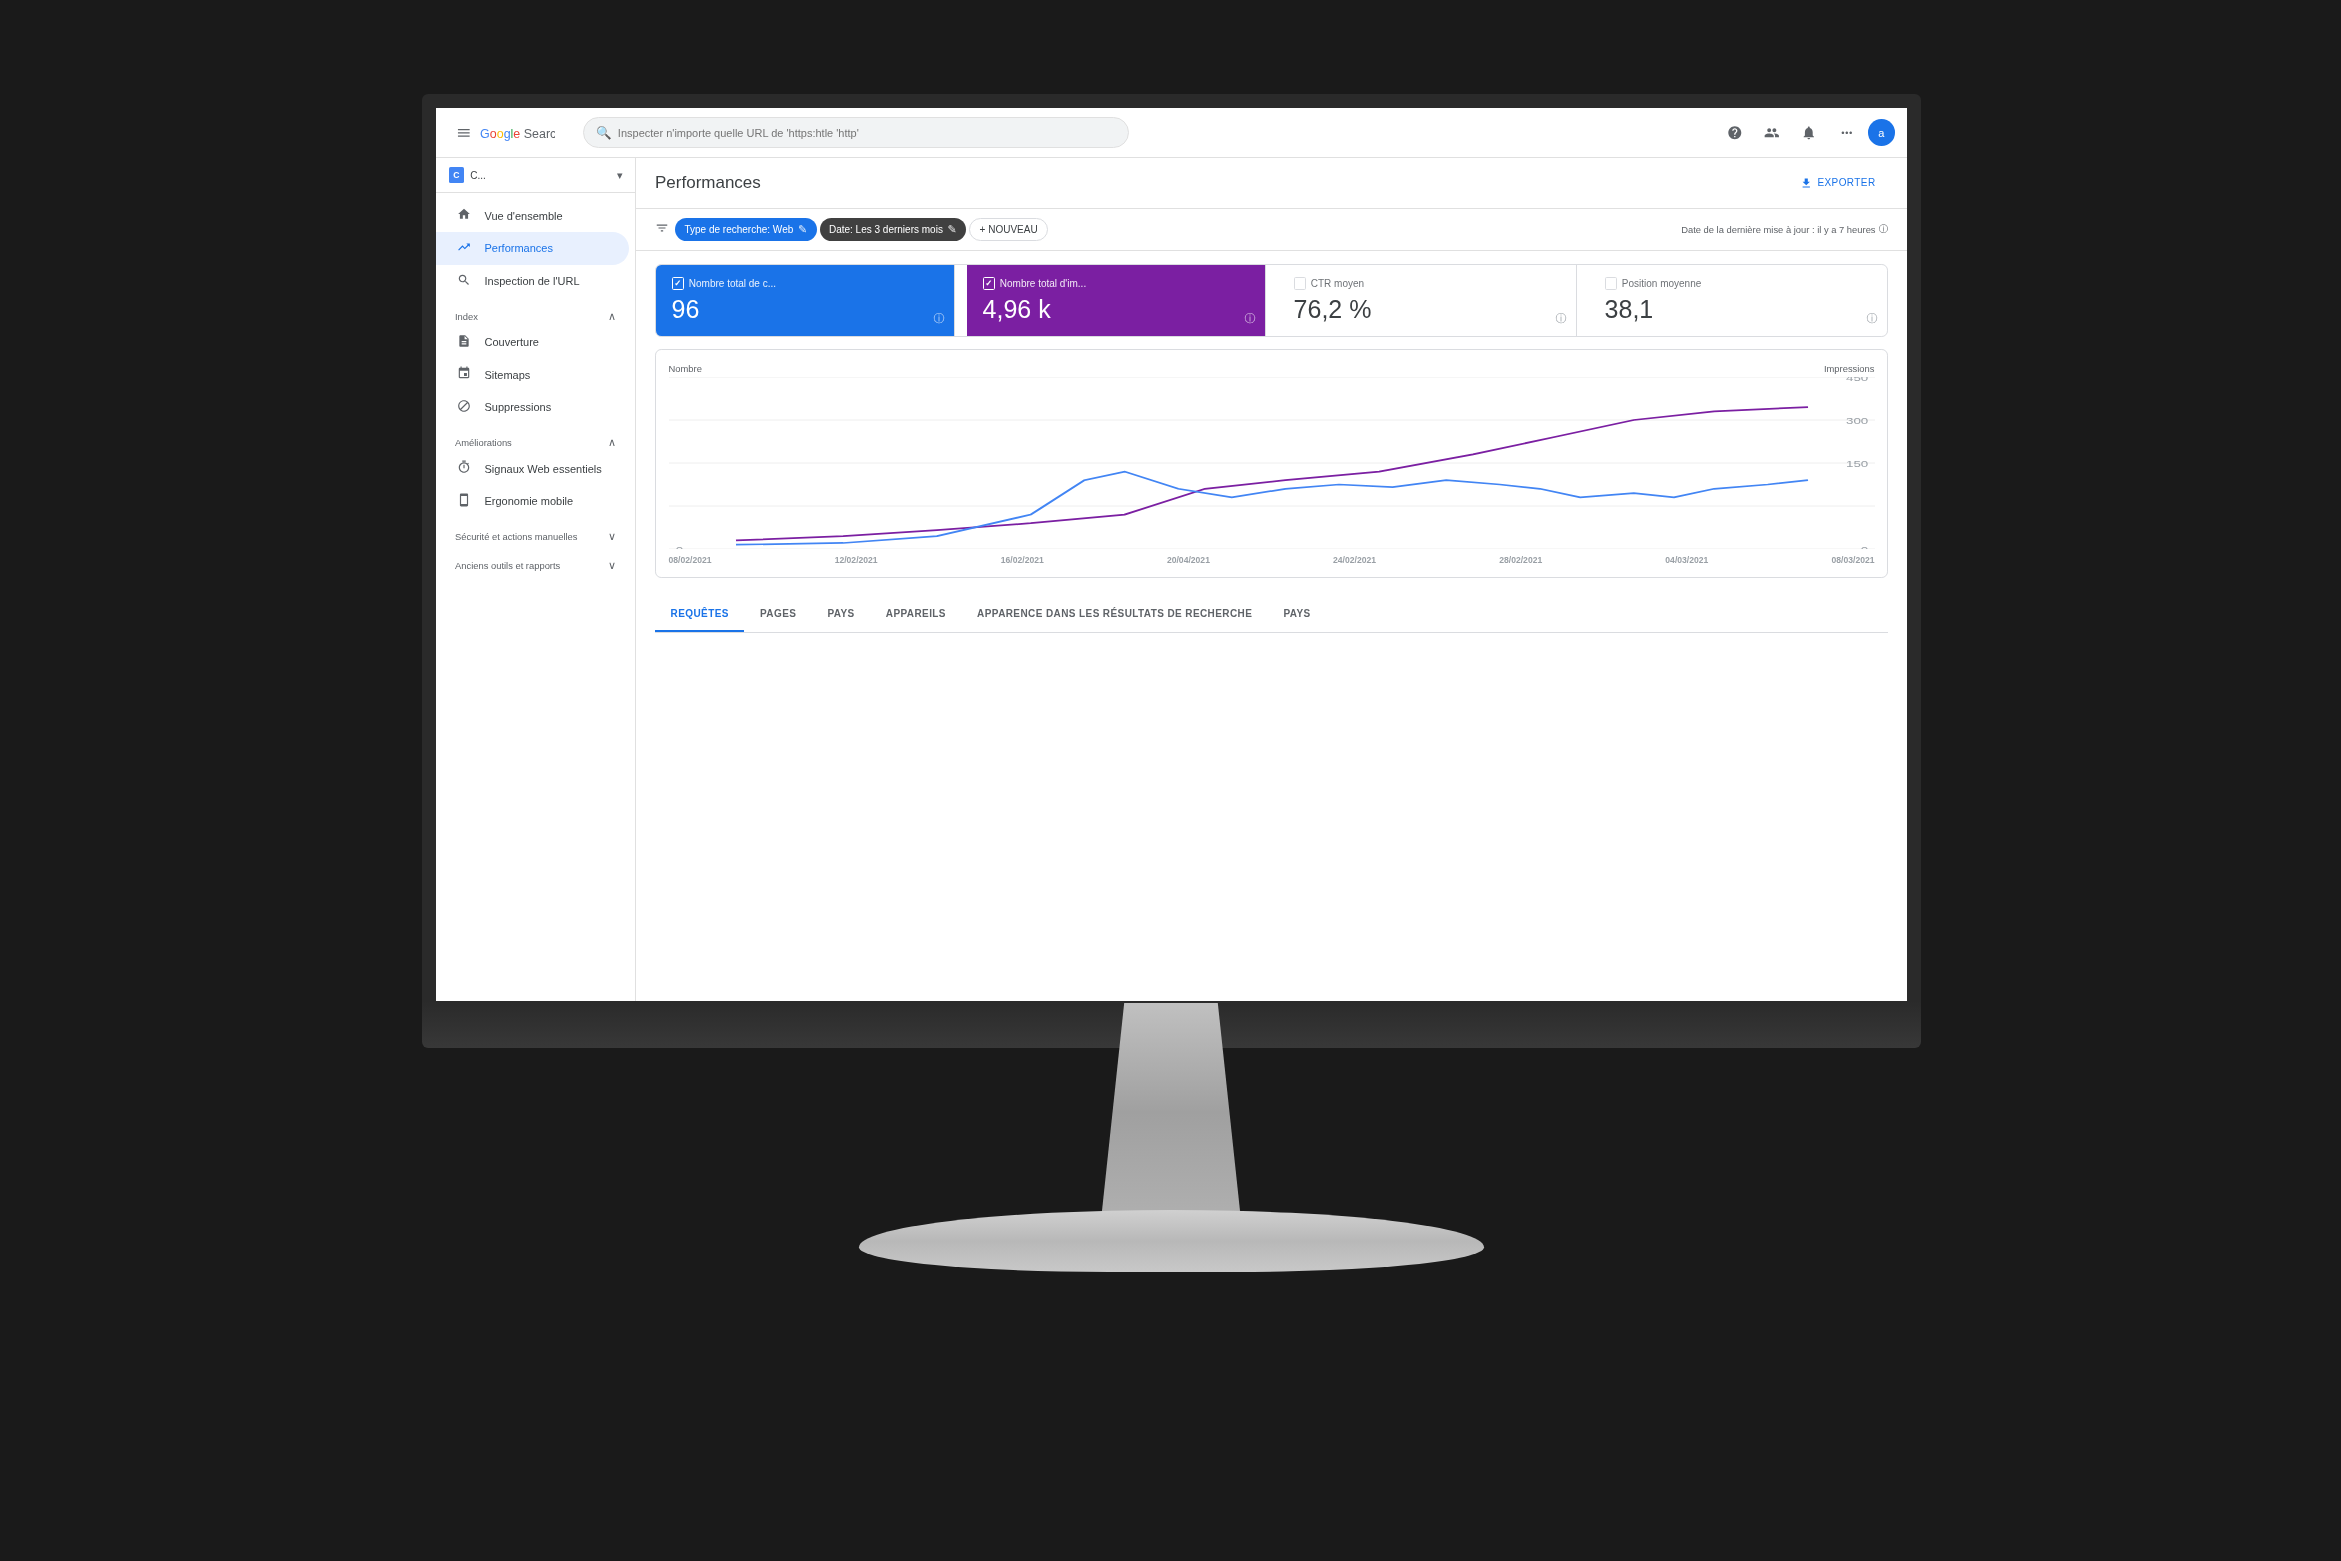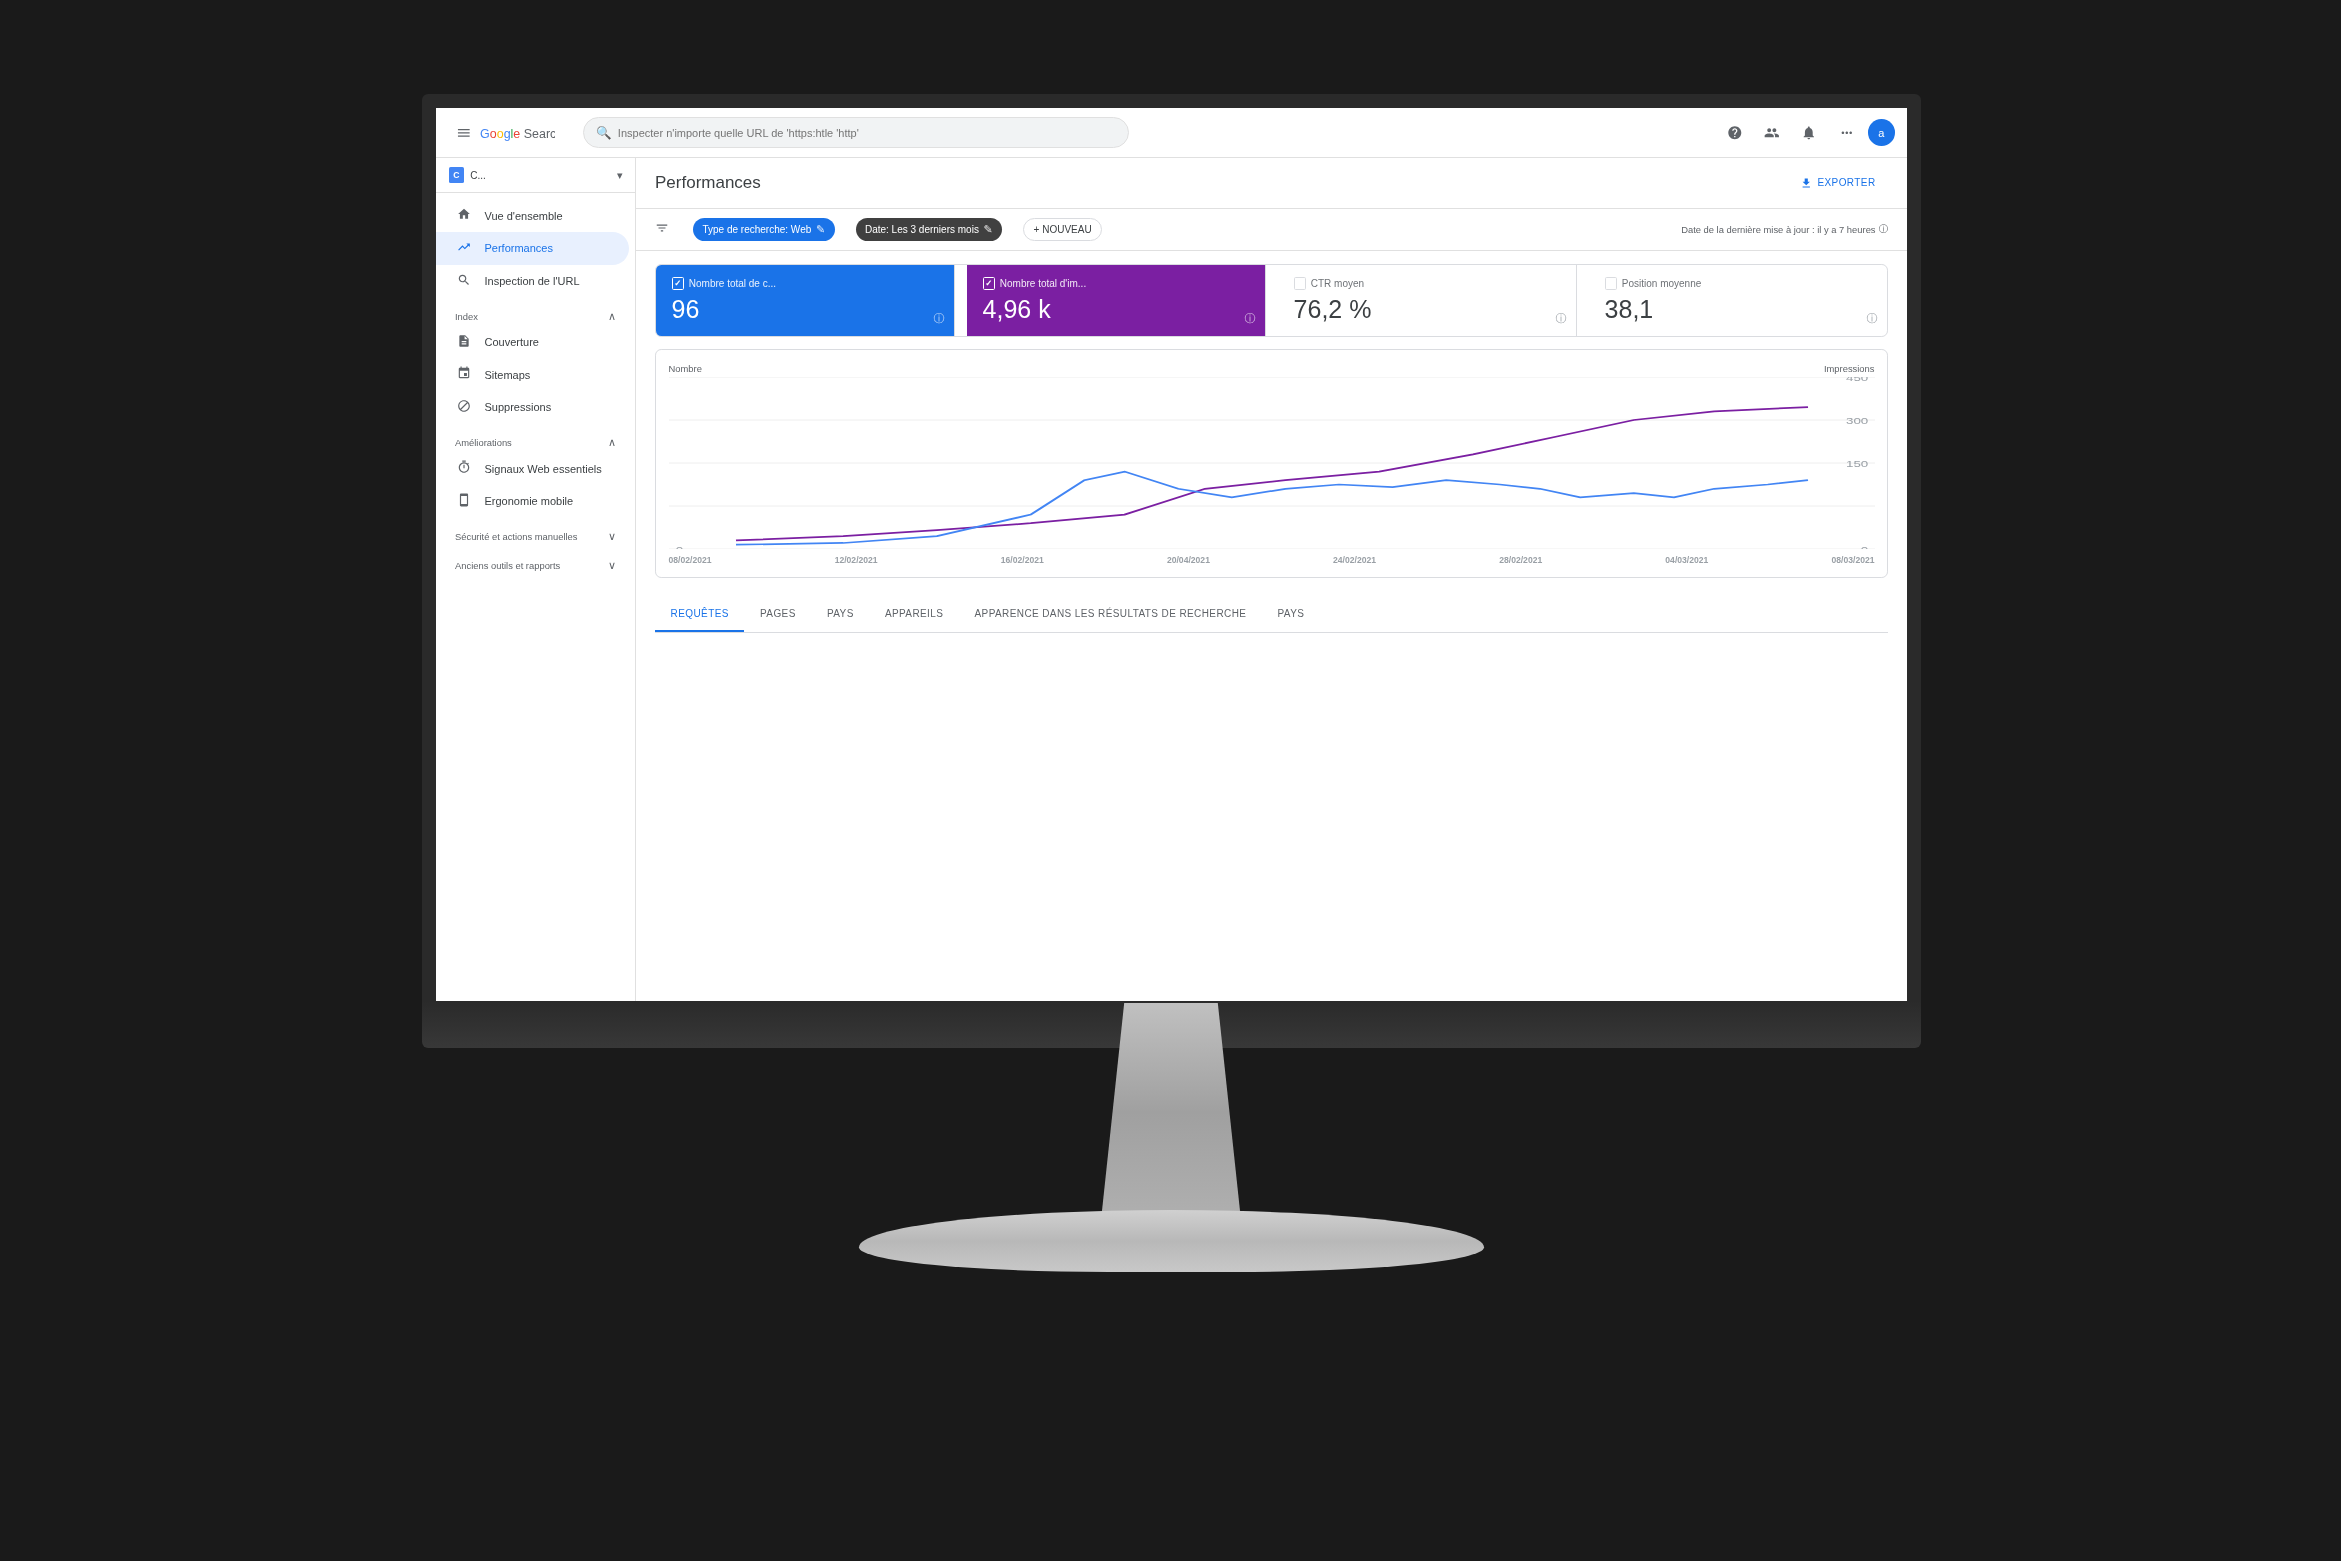--- a/index.html
+++ b/index.html
@@ -300,21 +300,21 @@
       color: #1a73e8;
       font-weight: 500;
       letter-spacing: 0.4px;
     }
 
     
     .filters-bar {
       display: flex;
       align-items: center;
       padding: 9.4px 19px;
-      gap: 21px;
+      gap: 3px;
       border-bottom: 0.8px solid #e0e0e0;
       background: #fff;
     }
 
     .filter-icon {
       color: #5f6368;
       font-size: 14px;
       margin-right: 3.1px;
     }
 
@@ -516,21 +516,21 @@
     .tabs-list {
       display: flex;
       gap: 0;
     }
 
     .tab-item {
       padding: 11px 15.6px;
       font-size: 10px;
       color: #5f6368;
       cursor: pointer;
-      font-weight: 400;
+      font-weight: 700;
       letter-spacing: 0.4px;
       border-bottom: 2.3px solid transparent;
       transition: color 0.15s;
     }
 
     .tab-item.active {
       color: #1a73e8;
       border-bottom-color: #1a73e8;
     }
   </style>

